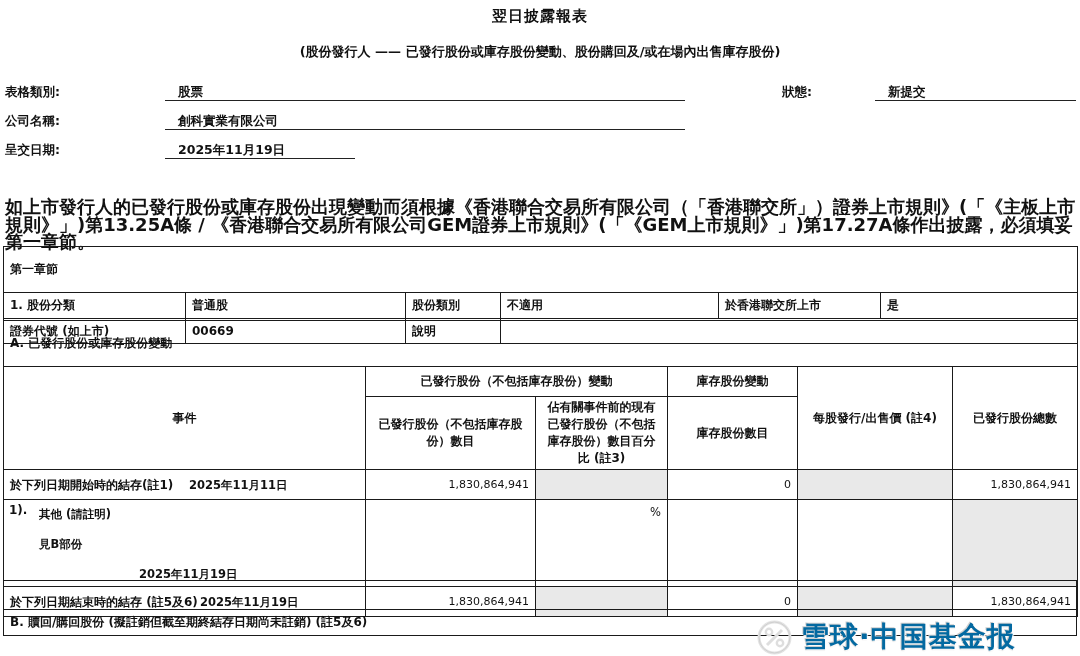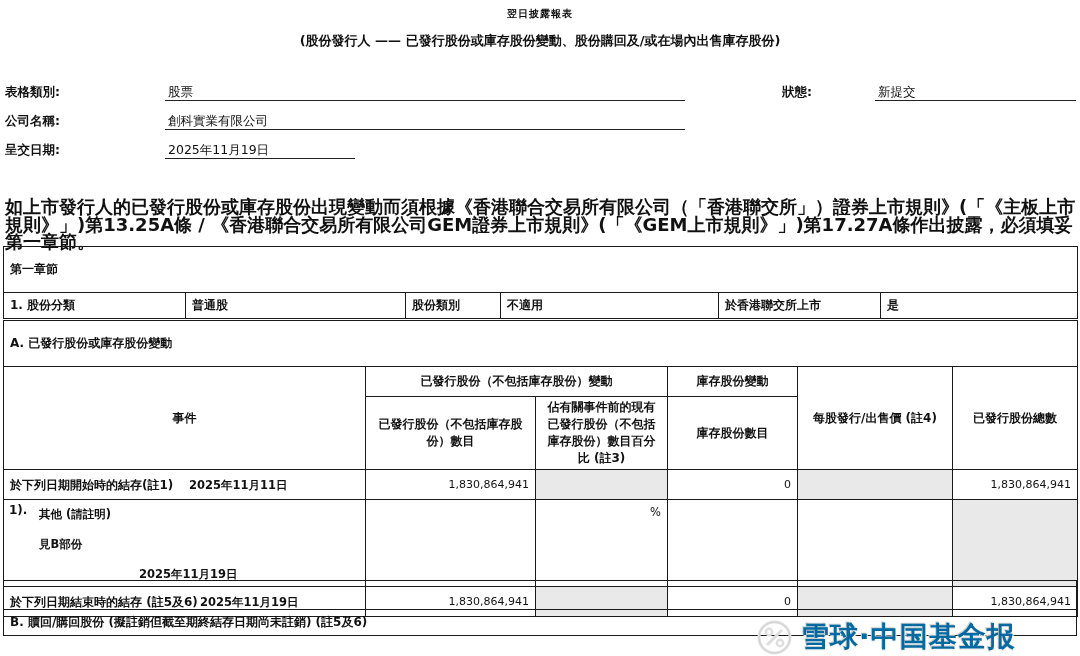--- a/index.html
+++ b/index.html
@@ -4,25 +4,25 @@
 <style>
   * { margin:0; padding:0; box-sizing:border-box; }
   html,body { background:#fff; }
   #page {
     position:relative; width:1080px; height:656px; background:#ffffff;
     font-family:"DejaVu Sans","Liberation Sans",sans-serif;
     color:#111; overflow:hidden;
   }
   
   #doc-header { position:absolute; top:7px; left:0; width:1080px; text-align:center; }
-  #doc-title { font-size:10px; font-weight:700; letter-spacing:1px; }
-  #doc-subtitle { font-size:13px; font-weight:700; margin-top:11px; }
+  #doc-title { font-size:15px; font-weight:700; letter-spacing:1px; }
+  #doc-subtitle { font-size:13px; font-weight:700; margin-top:17px; }
   
   .fld-label { position:absolute; font-size:12.5px; font-weight:700; }
-  .fld-value { position:absolute; font-size:12.5px; font-weight:400; }
+  .fld-value { position:absolute; font-size:12.5px; font-weight:700;margin-left:10px; }
   .fld-line  { position:absolute; border-bottom:1px solid #222; height:0; }
   
   #instruction {
     position:absolute; top:198px; left:5px; width:1071px;
     font-size:18px; font-weight:700; line-height:17.5px; text-align:left;
   }
   
   table { border-collapse:collapse; table-layout:fixed; }
   td { border:1px solid #1a1a1a; font-size:12px; overflow:hidden; }
   .sec-title td { font-weight:700; padding:14px 6px; vertical-align:middle; }
@@ -96,20 +96,26 @@
       <td colspan="6" style="height:22px;">第一章節</td>
     </tr>
     <tr>
       <td class="cell-label" style="height:26px;">1. 股份分類</td>
       <td class="cell-label">普通股</td>
       <td class="cell-label">股份類別</td>
       <td class="cell-label">不適用</td>
       <td class="cell-label">於香港聯交所上市</td>
       <td class="cell-label">是</td>
     </tr>
+    <tr>
+      <td class="cell-label" style="height:25px;">證券代號 (如上市)</td>
+      <td class="cell-label">00669</td>
+      <td class="cell-label">說明</td>
+      <td colspan="3"></td>
+    </tr>
   </tbody>
     </table>
 
   <table id="tableA">
     <colgroup>
       <col style="width:362px">
         <col style="width:170px">
         <col style="width:132px">
       <col style="width:130px">
         <col style="width:155px">

